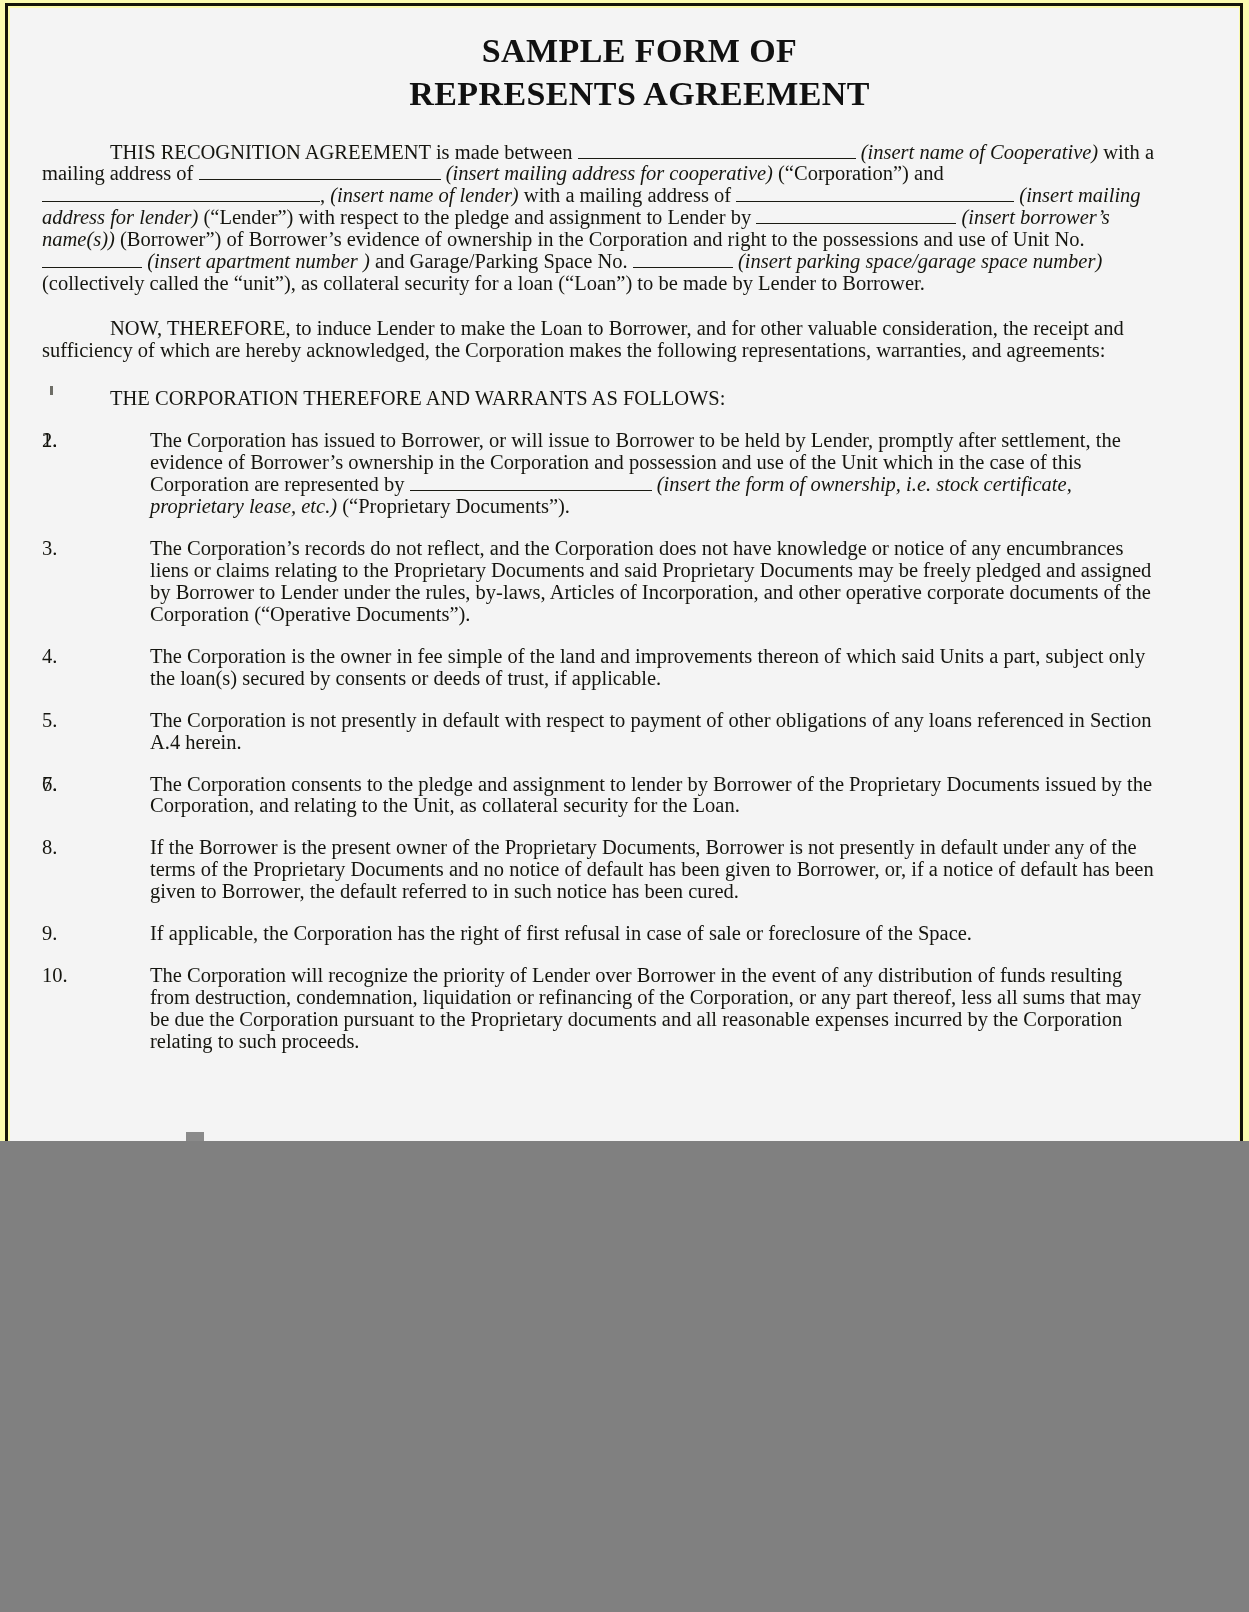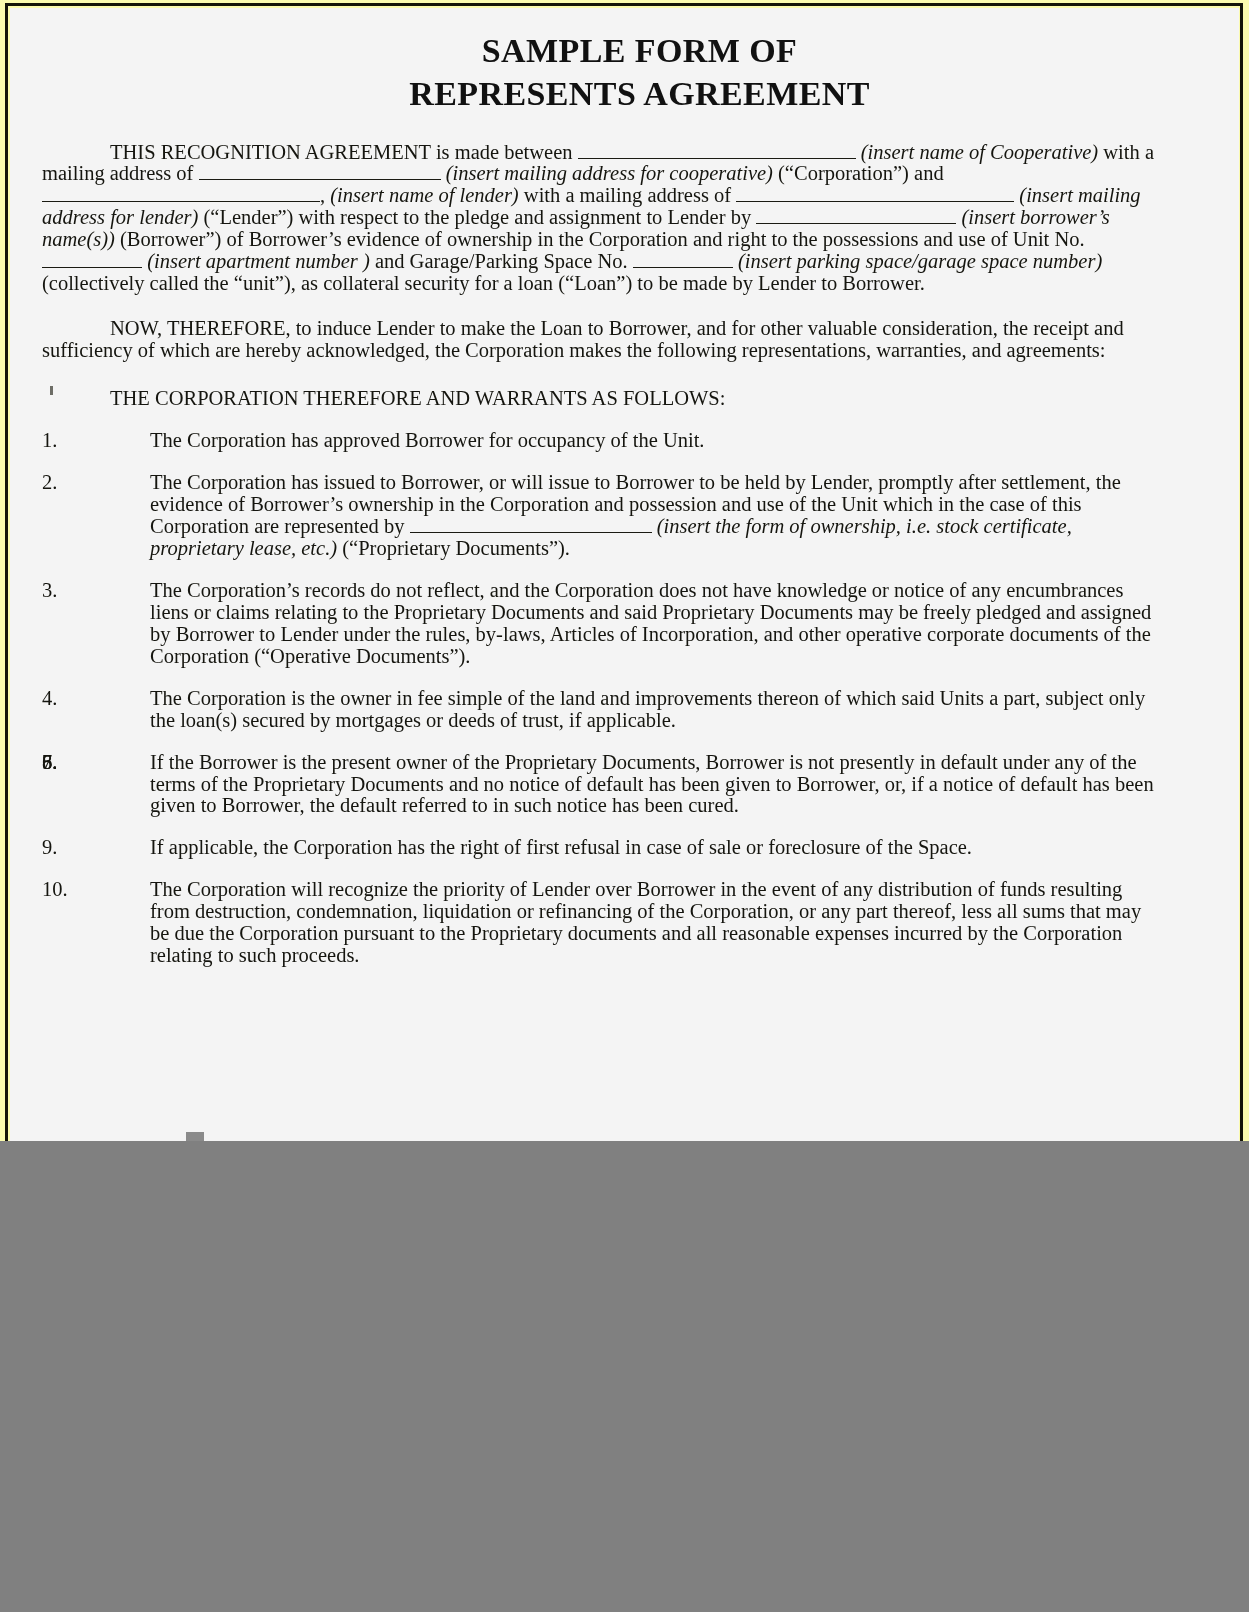--- a/index.html
+++ b/index.html
@@ -170,45 +170,45 @@
         <span class="indent"></span><span>NOW, THEREFORE, to induce Lender to make the Loan to Borrower, and for other valuable consideration, the receipt and sufficiency of which are hereby acknowledged, the Corporation makes the following representations, warranties, and agreements:</span>
       </p>
 
       <p id="represents-heading">
         <span class="indent"></span><span>THE CORPORATION THEREFORE AND WARRANTS AS FOLLOWS:</span>
       </p>
 
       <div id="numbered-list">
 
         <div class="list-item">
-          <span class="item-number">1.</span><span>The Corporation has approved Borrower for occupancy of the Unit.</span>
+          <span class="item-number">1.</span>
         </div>
 
         <div class="list-item">
           <span class="item-number">2.</span><span>The Corporation has issued to Borrower, or will issue to Borrower to be held by Lender, promptly after settlement, the evidence of Borrower’s ownership in the Corporation and possession and use of the Unit which in the case of this Corporation are represented by </span><span class="blank-med"></span><span class="ital"> (insert the form of ownership, i.e. stock certificate, proprietary lease, etc.)</span><span> (“Proprietary Documents”).</span>
         </div>
 
         <div class="list-item">
           <span class="item-number">3.</span><span>The Corporation’s records do not reflect, and the Corporation does not have knowledge or notice of any encumbrances liens or claims relating to the Proprietary Documents and said Proprietary Documents may be freely pledged and assigned by Borrower to Lender under the rules, by-laws, Articles of Incorporation, and other operative corporate documents of the Corporation (“Operative Documents”).</span>
         </div>
 
         <div class="list-item">
-          <span class="item-number">4.</span><span>The Corporation is the owner in fee simple of the land and improvements thereon of which said Units a part, subject only the loan(s) secured by mortgages or deeds of trust, if applicable.</span>
-        </div>
-
-        <div class="list-item">
-          <span class="item-number">5.</span>
+          <span class="item-number">4.</span><span>The Corporation is the owner in fee simple of the land and improvements thereon of which said Units a part, subject only the loan(s) secured by consents or deeds of trust, if applicable.</span>
+        </div>
+
+        <div class="list-item">
+          <span class="item-number">5.</span><span>The Corporation is not presently in default with respect to payment of other obligations of any loans referenced  in Section A.4 herein.</span>
         </div>
 
         <div class="list-item">
           <span class="item-number">6.</span>
         </div>
 
         <div class="list-item">
-          <span class="item-number">7.</span>
+          <span class="item-number">7.</span><span>The Corporation consents to the pledge and assignment to lender by Borrower of the Proprietary Documents issued by the Corporation, and relating to the Unit, as collateral security for the Loan.</span>
         </div>
 
         <div class="list-item">
           <span class="item-number">8.</span><span>If the Borrower is the present owner of the Proprietary Documents, Borrower is not presently in default under any of the terms of the Proprietary Documents and no notice of default has been given to Borrower, or, if a notice of default has been given to Borrower, the default referred to in such notice has been cured.</span>
         </div>
 
         <div class="list-item">
           <span class="item-number">9.</span><span>If applicable,  the Corporation has the right of first refusal in case of sale or foreclosure of the Space.</span>
         </div>
 

